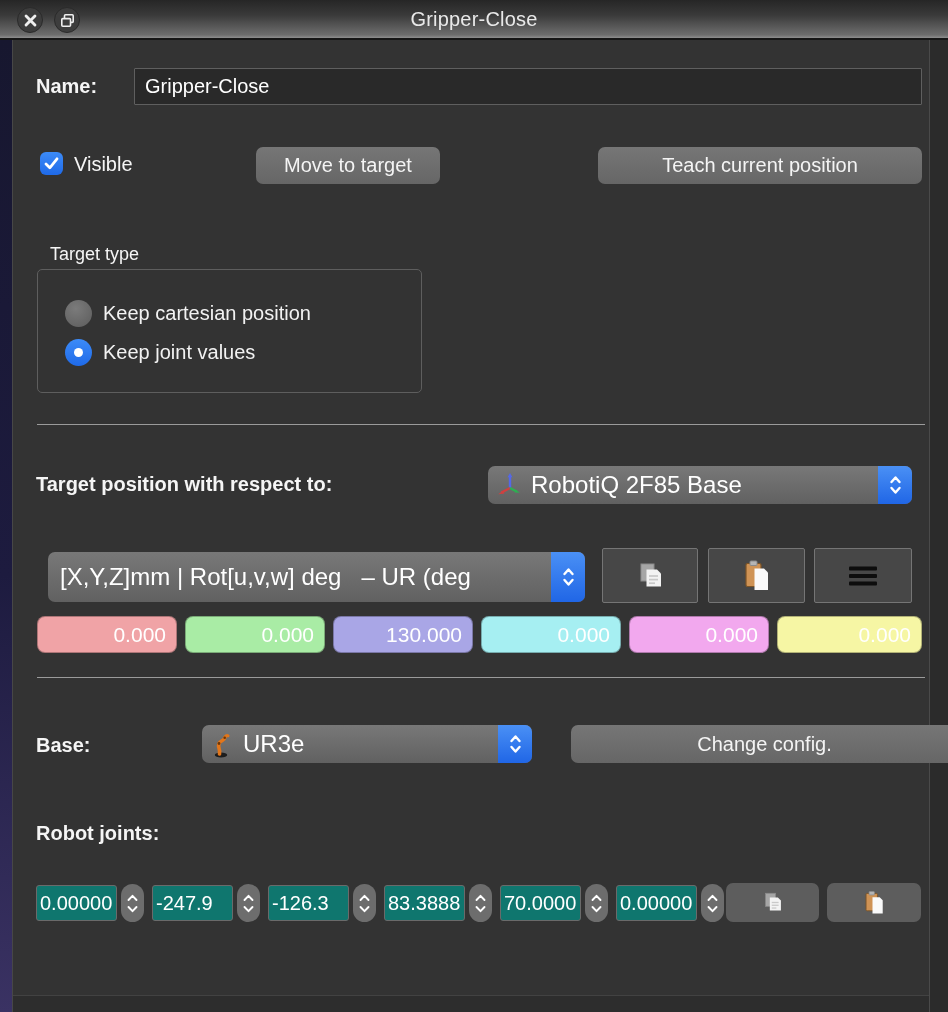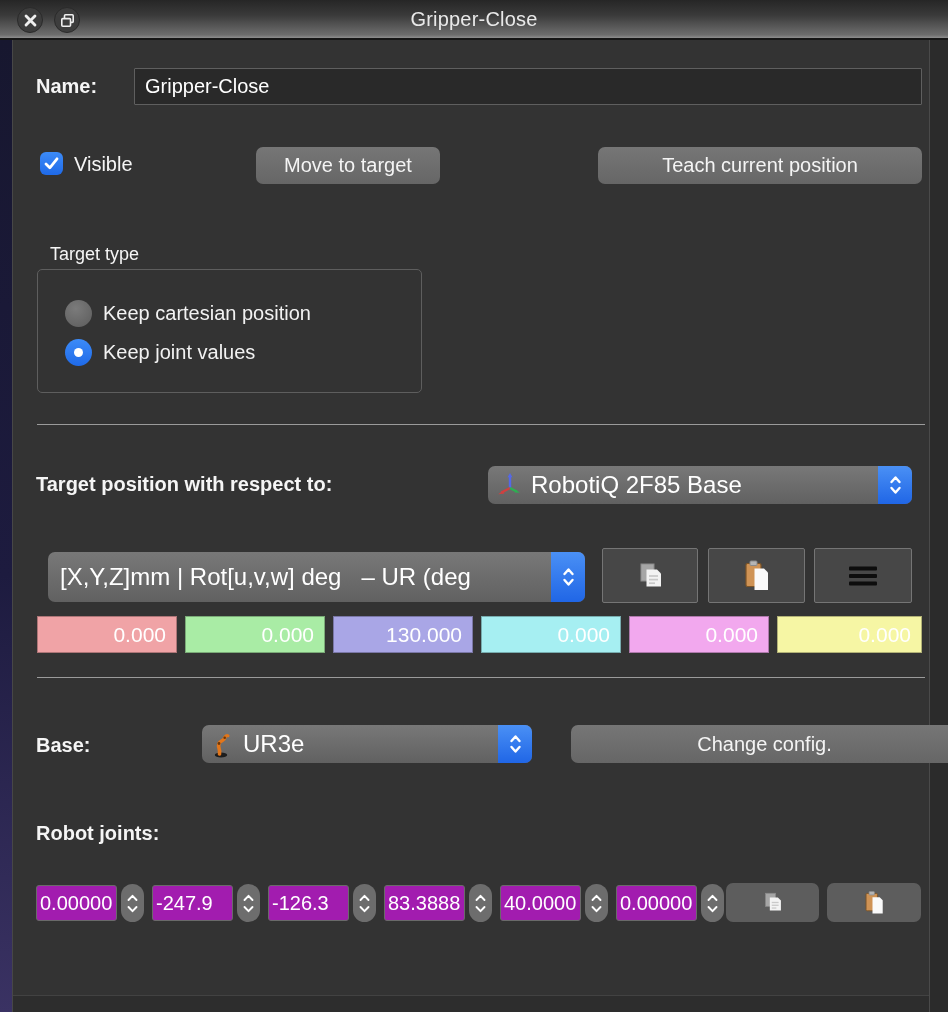--- a/index.html
+++ b/index.html
@@ -99,29 +99,29 @@
     overflow:hidden; white-space:pre;
   }
   .combo-cap {
     width:34px; align-self:stretch; flex:0 0 auto;
     background:linear-gradient(180deg,#4a90f5,#2066e6);
     border-radius:0 7px 7px 0;
     display:flex; align-items:center; justify-content:center;
   }
   
   .pose-field {
-    position:absolute; top:616px; height:37px; border-radius:0;
+    position:absolute; top:616px; height:37px; border-radius:8px;
     border:1px solid rgba(0,0,0,0.28);
     display:flex; align-items:center; justify-content:flex-end;
     padding-right:10px; font-size:21px; color:#ffffff; cursor:text;
   }
   
   .spin-unit { position:absolute; top:884px; display:flex; align-items:center; gap:4px; }
   .spin-field {
-    width:81px; height:36px; background:#a21caf; border:1px solid #6a6a6a; border-radius:3px;
+    width:81px; height:36px; background:#0f766e; border:1px solid #6a6a6a; border-radius:3px;
     color:#ffffff; font-size:20px; display:flex; align-items:center;
     padding:0 3px; overflow:hidden; white-space:nowrap; cursor:text;
   }
   .stepper {
     width:23px; height:38px; border-radius:12px; background:#6d6d6d;
     display:flex; flex-direction:column; align-items:center; justify-content:center; gap:3px;
     cursor:default;
   }
 </style>
 </head>
@@ -312,21 +312,21 @@
     <div class="stepper">
       <svg width="11" height="8" viewBox="0 0 11 8">
           <polyline points="1.5,6 5.5,1.8 9.5,6" fill="none" stroke="#fff" stroke-width="1.9" stroke-linecap="round" stroke-linejoin="round"></polyline>
         </svg>
       <svg width="11" height="8" viewBox="0 0 11 8">
           <polyline points="1.5,2 5.5,6.2 9.5,2" fill="none" stroke="#fff" stroke-width="1.9" stroke-linecap="round" stroke-linejoin="round"></polyline>
         </svg>
     </div>
   </div>
   <div class="spin-unit" style="left:500px">
-    <div class="spin-field">40.0000</div>
+    <div class="spin-field">70.0000</div>
     <div class="stepper">
       <svg width="11" height="8" viewBox="0 0 11 8">
           <polyline points="1.5,6 5.5,1.8 9.5,6" fill="none" stroke="#fff" stroke-width="1.9" stroke-linecap="round" stroke-linejoin="round"></polyline>
         </svg>
       <svg width="11" height="8" viewBox="0 0 11 8">
           <polyline points="1.5,2 5.5,6.2 9.5,2" fill="none" stroke="#fff" stroke-width="1.9" stroke-linecap="round" stroke-linejoin="round"></polyline>
         </svg>
     </div>
   </div>
   <div class="spin-unit" style="left:616px">

